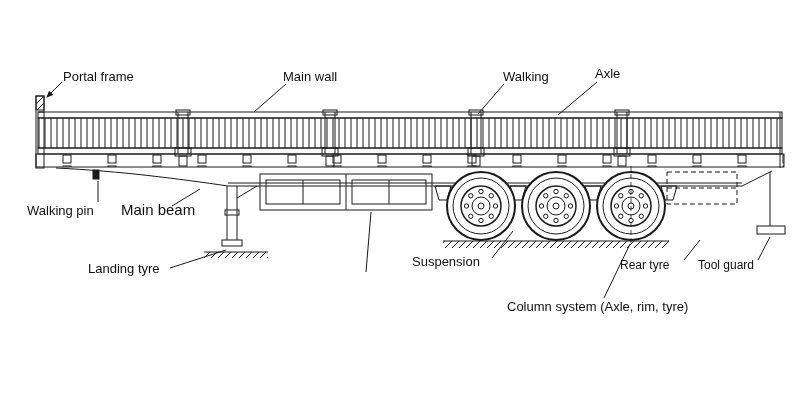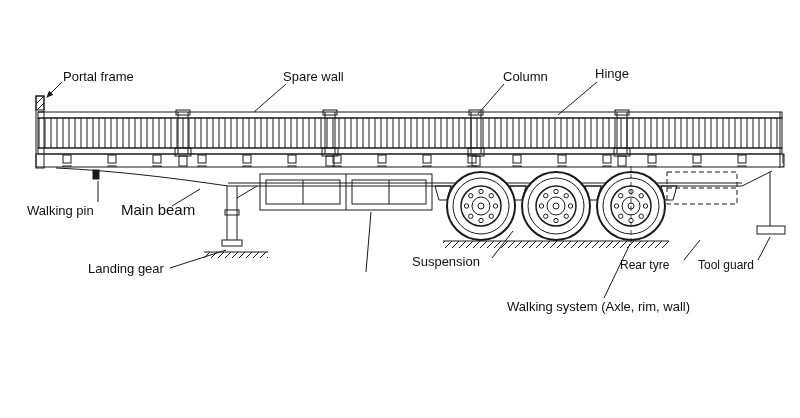--- a/index.html
+++ b/index.html
@@ -157,24 +157,24 @@
         <line x1="492" y1="258" x2="513" y2="231"></line>
         <line x1="684" y1="260" x2="700" y2="240"></line>
         <line x1="758" y1="260" x2="770" y2="237"></line>
         <line x1="604" y1="298" x2="630" y2="244"></line>
       </g>
 
     </g>
   </svg>
 
   <span class="lbl" style="left:63px;top:70px">Portal frame</span>
-  <span class="lbl" style="left:283px;top:70px">Spare wall</span>
-  <span class="lbl" style="left:503px;top:70px">Column</span>
-  <span class="lbl" style="left:595px;top:67px">Hinge</span>
+  <span class="lbl" style="left:283px;top:70px">Main wall</span>
+  <span class="lbl" style="left:503px;top:70px">Walking</span>
+  <span class="lbl" style="left:595px;top:67px">Axle</span>
   <span class="lbl" style="left:27px;top:204px">Walking pin</span>
   <span class="lbl sm" style="left:121px;top:202px">Main beam</span>
-  <span class="lbl" style="left:88px;top:262px">Landing gear</span>
+  <span class="lbl" style="left:88px;top:262px">Landing tyre</span>
   <span class="lbl" style="left:412px;top:255px">Suspension</span>
   <span class="lbl md" style="left:620px;top:259px">Rear tyre</span>
   <span class="lbl md" style="left:698px;top:259px">Tool guard</span>
-  <span class="lbl" style="left:507px;top:300px">Walking system (Axle, rim, wall)</span>
+  <span class="lbl" style="left:507px;top:300px">Column system (Axle, rim, tyre)</span>
 
 </div>
 
 </body></html>

